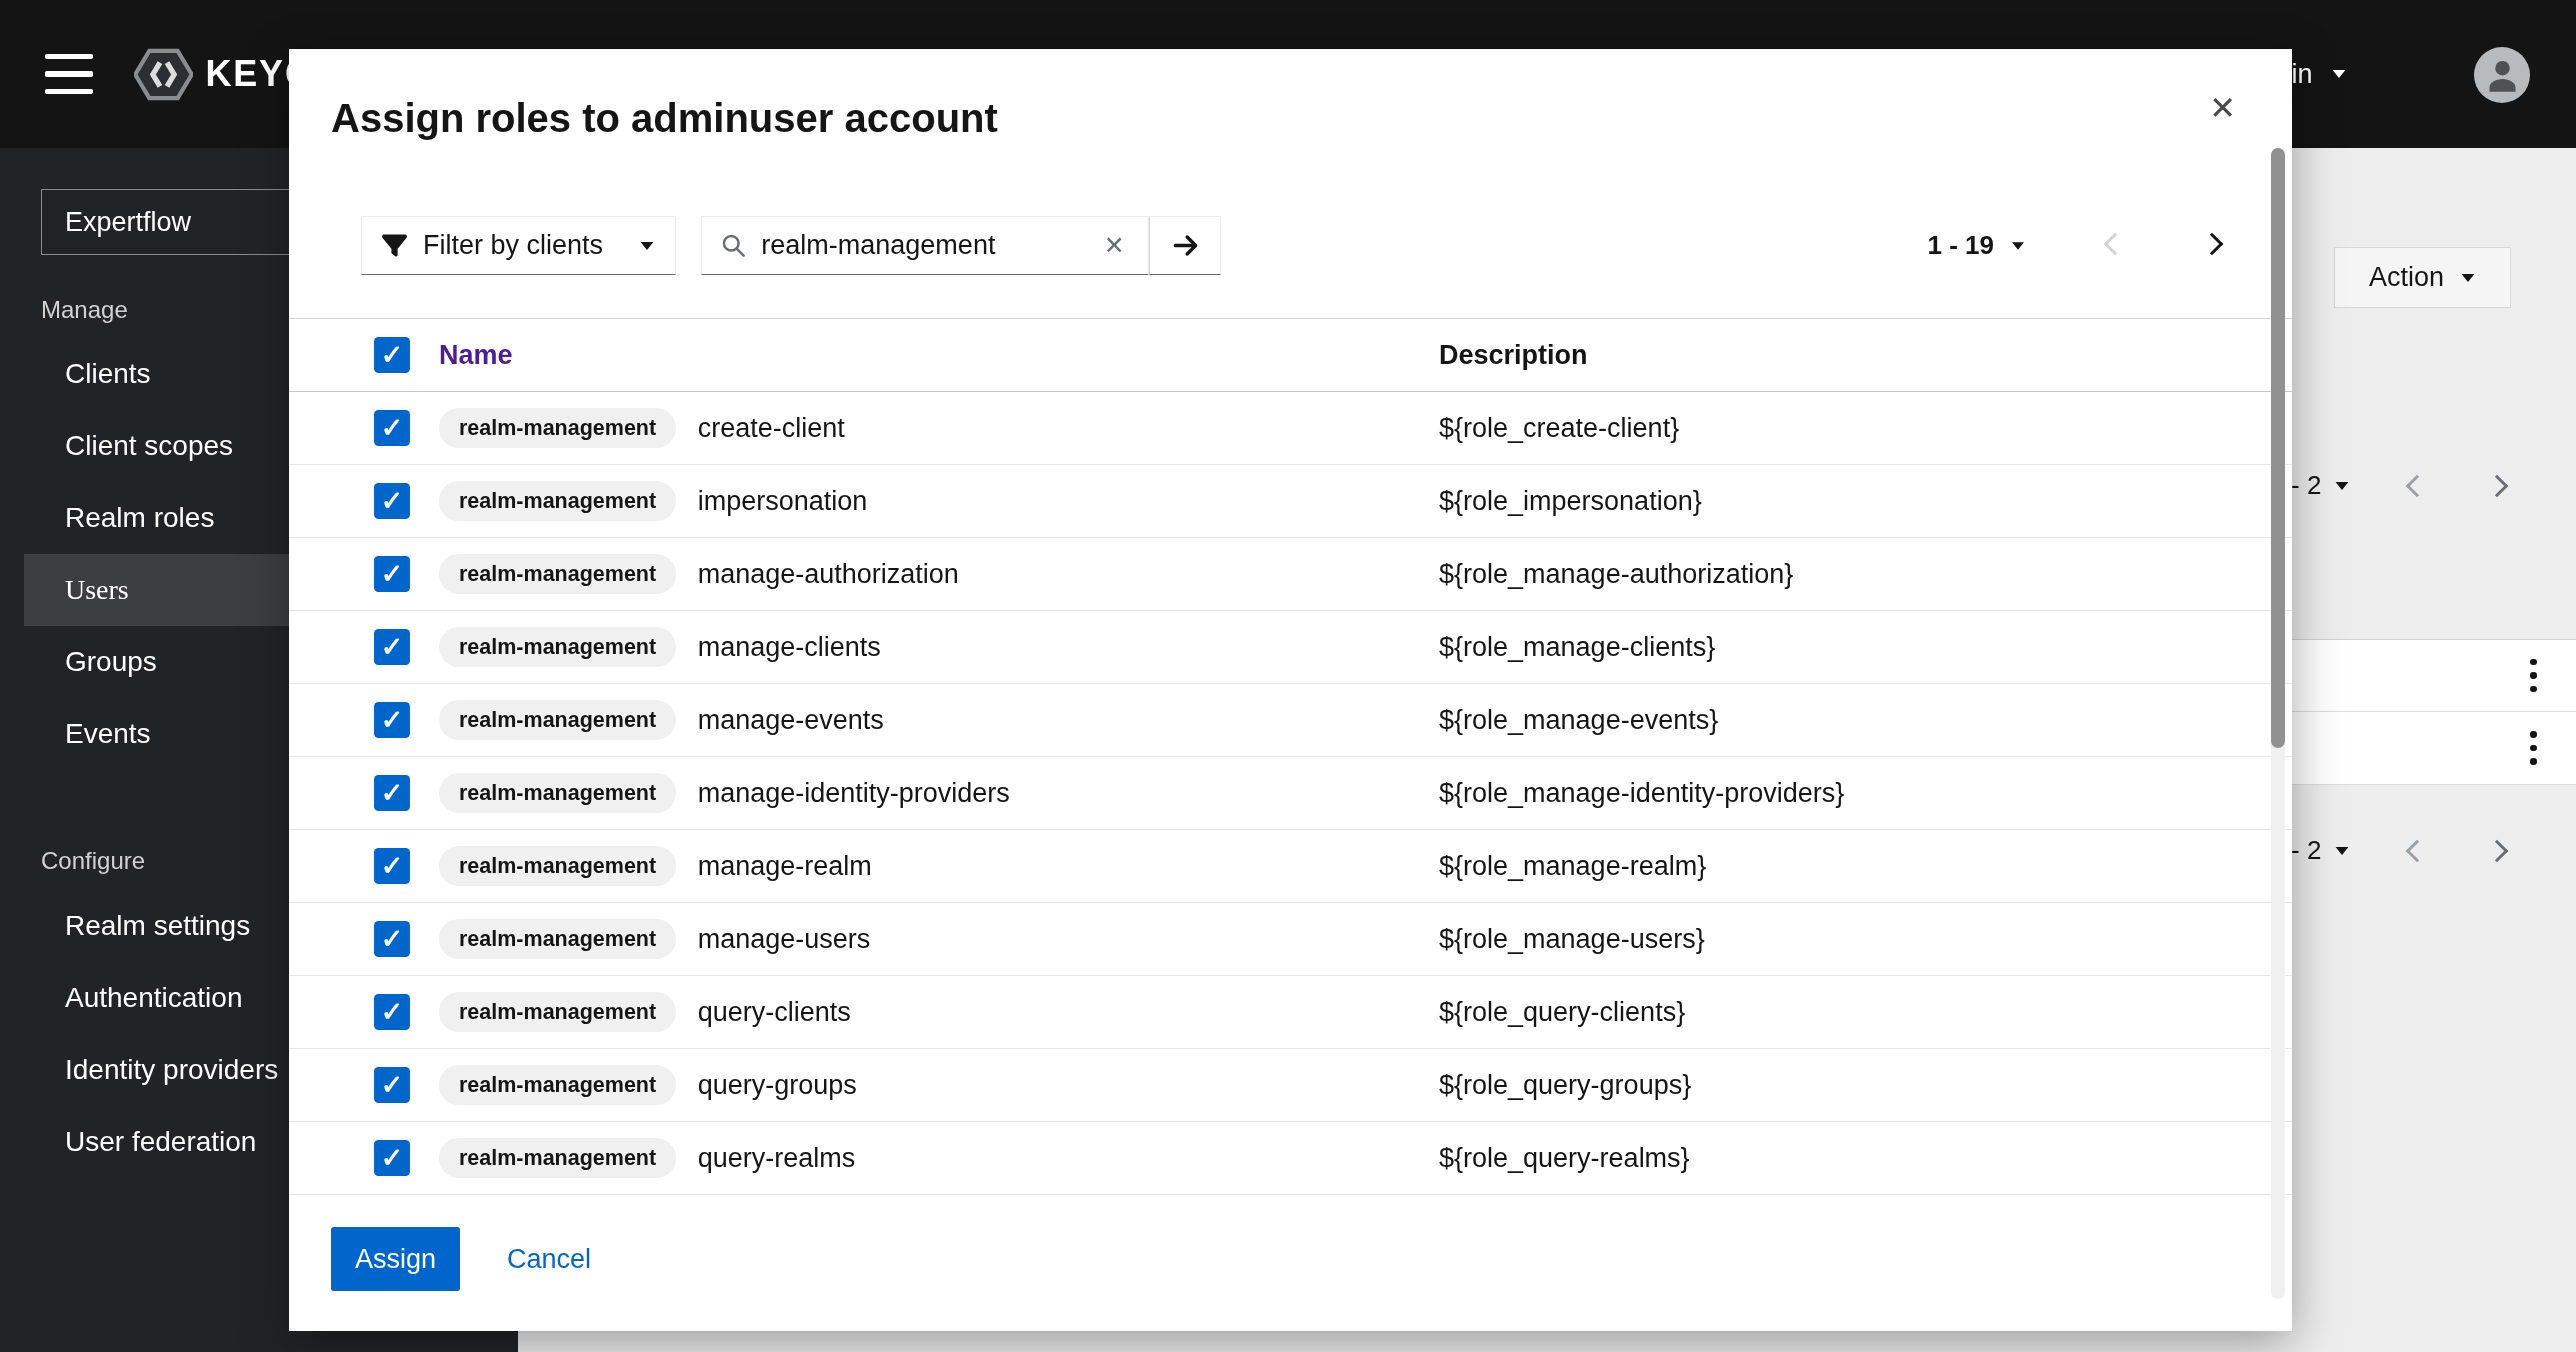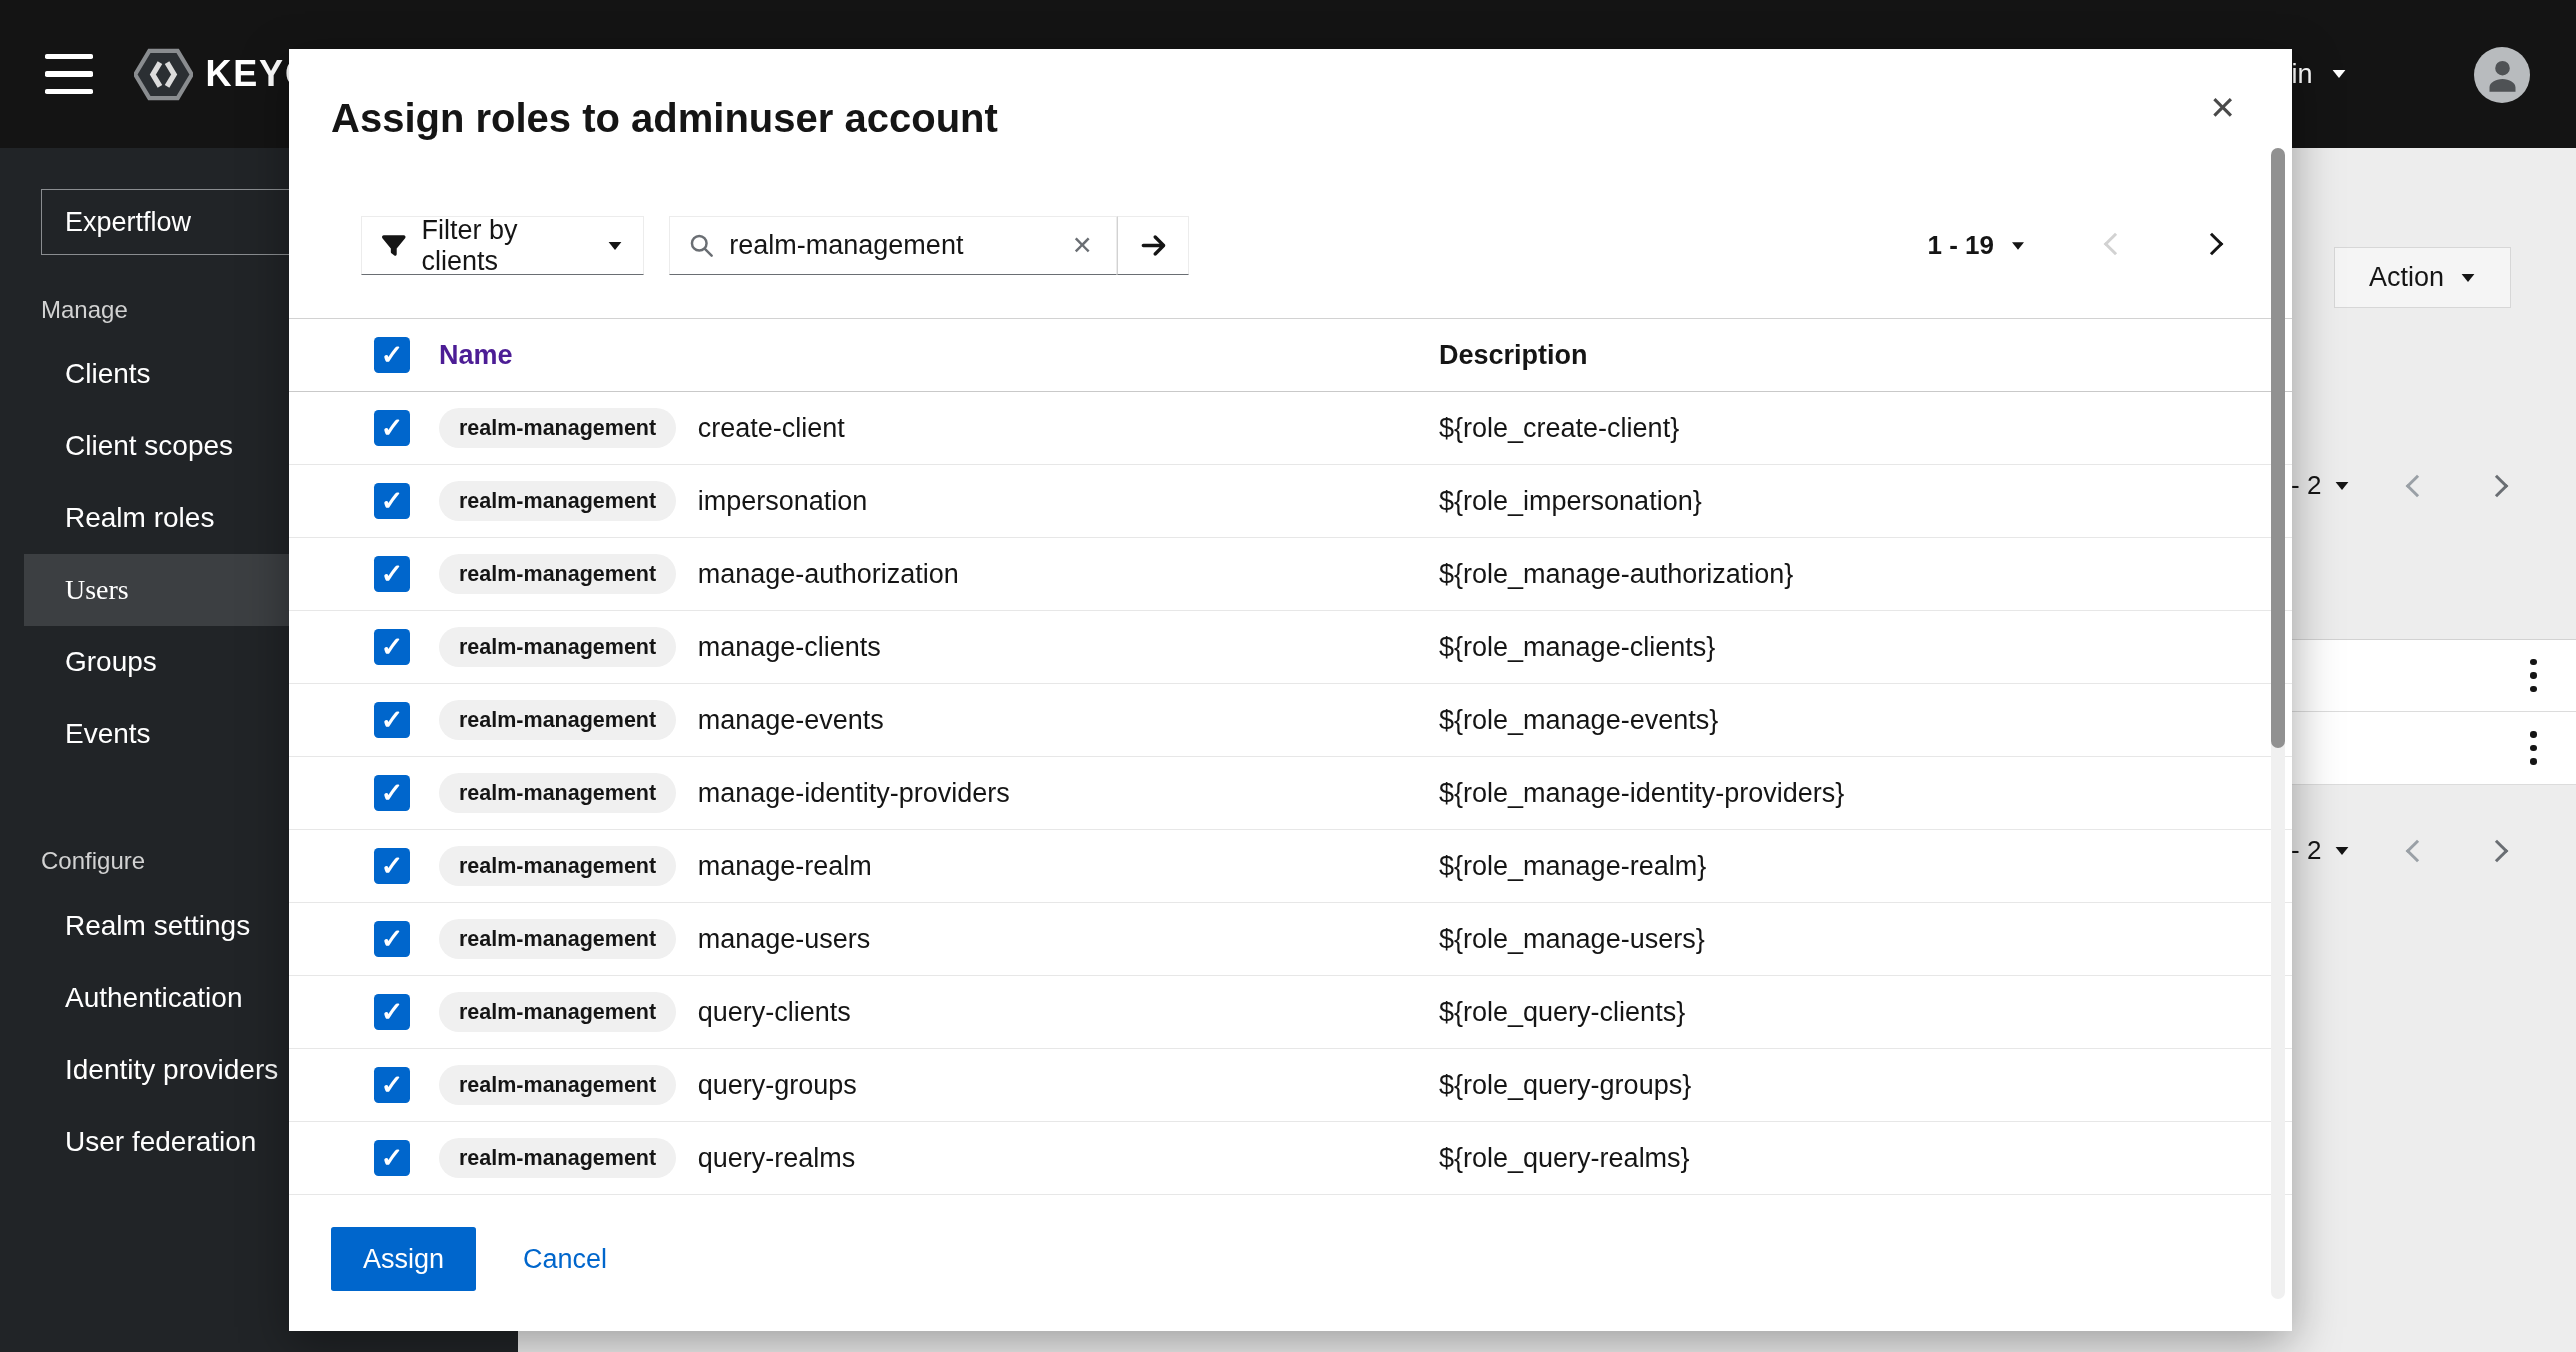--- a/index.html
+++ b/index.html
@@ -44,21 +44,21 @@
   .chevron.right { transform: rotate(45deg); }
   .bg-pag .chevron.left { margin-left: 59px; color: #9aa0a6; }
   .bg-pag .chevron.right { margin-left: 64px; color: #6a6e73; }
 
   
   .modal { position: absolute; left: 289px; top: 49px; width: 2003px; height: 1282px; background: #fff; box-shadow: 0 12.5px 45px rgba(0,0,0,.35); z-index: 10; }
   .modal-title { position: absolute; left: 42px; top: 47px; font-size: 40px; font-weight: 700; color: #151515; }
   .modal-close { position: absolute; right: 56px; top: 43px; font-size: 32px; color: #4a4a4a; cursor: pointer; line-height: 1; }
 
   .toolbar { position: absolute; left: 42px; right: 63px; top: 167px; height: 59px; display: flex; align-items: center; }
-  .filter-toggle { margin-left: 30px; width: 283px; height: 59px; background: #fff; border: 0.9px solid #ececec; border-bottom: 1.8px solid #6a6e73; display: flex; align-items: center; gap: 16px; padding: 0 20px; font-size: 27px; color: #151515; cursor: pointer; }
+  .filter-toggle { margin-left: 30px; width: 315px; height: 59px; background: #fff; border: 0.9px solid #ececec; border-bottom: 1.8px solid #6a6e73; display: flex; align-items: center; gap: 16px; padding: 0 20px; font-size: 27px; color: #151515; cursor: pointer; }
   .filter-toggle .caret { margin-left: auto; color: #151515; transform: scale(0.8); }
 
   .search-group { margin-left: 25px; display: flex; height: 59px; }
   .search-box { width: 448px; display: flex; align-items: center; gap: 14.3px; padding: 0 18px; background: #fff; border: 0.9px solid #ececec; border-bottom: 1.8px solid #6a6e73; }
   .search-box input { border: none; outline: none; flex: 1; font-size: 27px; color: #151515; font-family: "Liberation Sans", sans-serif; background: transparent; min-width: 0; }
   .search-clear { font-size: 25px; color: #6a6e73; cursor: pointer; padding: 0 5.4px; }
   .search-submit { width: 72px; background: #fff; border: 0.9px solid #ececec; border-left: 0.9px solid #d2d2d2; border-bottom: 1.8px solid #6a6e73; display: flex; align-items: center; justify-content: center; cursor: pointer; }
 
   .pagination { margin-left: auto; display: flex; align-items: center; }
   .p-range { display: flex; align-items: center; gap: 16px; font-size: 26px; font-weight: 700; color: #151515; cursor: pointer; }
@@ -74,21 +74,21 @@
   .pf-check { width: 36px; height: 36px; border-radius: 4.5px; background: #0066cc; flex: none; display: flex; align-items: center; justify-content: center; cursor: pointer; }
   .pf-check .tick { color: #fff; font-size: 27px; font-weight: 700; line-height: 1; }
   .h-name, .name-cell { margin-left: 29px; width: 1000px; }
   .h-name { font-size: 27px; font-weight: 700; color: #4c1d95; }
   .h-desc { flex: 1; font-size: 27px; font-weight: 700; color: #151515; }
   .name-cell { display: flex; align-items: center; gap: 21.5px; font-size: 27px; color: #151515; }
   .desc-cell { flex: 1; font-size: 27px; color: #151515; }
   .badge { background: #f0f0f0; border-radius: 21.5px; padding: 7.2px 20px; font-size: 21.5px; font-weight: 700; color: #151515; white-space: nowrap; }
 
   .modal-footer { position: absolute; left: 42px; bottom: 40px; display: flex; align-items: center; gap: 47px; }
-  .btn-assign { background: #0066cc; color: #fff; font-size: 27px; border: none; border-radius: 2.7px; height: 64px; padding: 0 32px; cursor: pointer; font-family: "Liberation Sans", sans-serif; }
+  .btn-assign { background: #0066cc; color: #fff; font-size: 27px; border: none; border-radius: 2.7px; height: 64px; padding: 0 24px; cursor: pointer; font-family: "Liberation Sans", sans-serif; }
   .link-cancel { color: #0066cc; font-size: 27px; cursor: pointer; }
 
   .modal-scroll { position: absolute; right: 7.2px; top: 99px; bottom: 32px; width: 13.4px; background: #f0f0f0; border-radius: 7.2px; }
   .modal-scroll .thumb { position: absolute; top: 0; left: 0; right: 0; height: 600px; background: #919191; border-radius: 7.2px; cursor: grab; }
 </style>
 </head>
 <body>
 
 <div id="screen">
 

